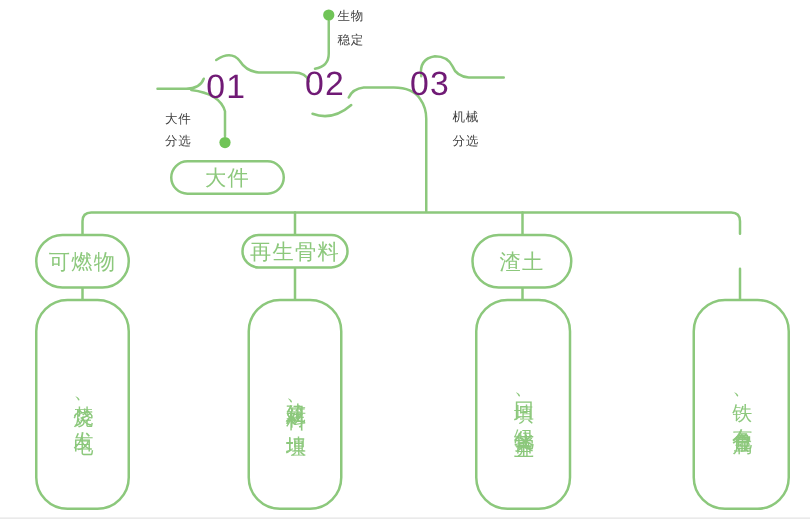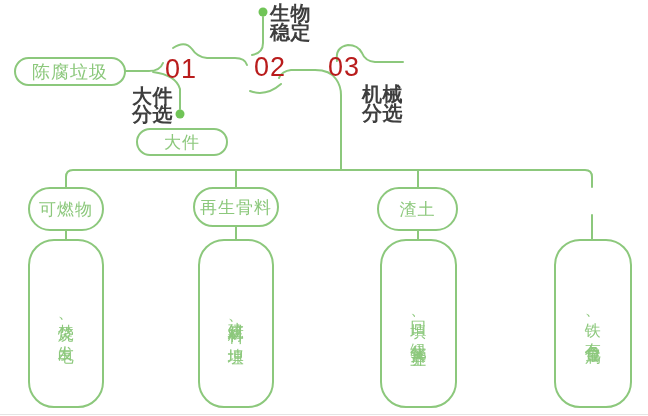--- a/index.html
+++ b/index.html
@@ -11,26 +11,26 @@
   .pill{
     position:absolute;box-sizing:border-box;
     border:2px solid #8cc87c;border-radius:999px;color:#8cc87c;
     display:flex;align-items:center;justify-content:center;
     letter-spacing:1px;background:#fff;
   }
   .pill-root{font-size:18px;}
   .pill-mid{font-size:17px;}
   .pill-cat{font-size:17px;}
   .num{
-    position:absolute;color:#b91c1c;font-size:27px;line-height:28px;
+    position:absolute;color:#701a75;font-size:27px;line-height:28px;
     font-weight:300;letter-spacing:1px;
   }
   .lbl{
-    position:absolute;color:#3e3e3e;font-size:20px;line-height:18px;
-    font-weight:700;letter-spacing:0.5px;
+    position:absolute;color:#3e3e3e;font-size:10px;line-height:18px;
+    font-weight:400;letter-spacing:0.5px;
   }
   .vbox{
     position:absolute;box-sizing:border-box;
     border:2px solid #8cc87c;border-radius:26px;background:#fff;
     display:flex;align-items:center;justify-content:center;
   }
   .vtext{
     writing-mode:vertical-rl;color:#8cc87c;font-size:16px;
     letter-spacing:2px;line-height:1.1;
   }
@@ -57,43 +57,42 @@
       <path d="M418 170 V187"></path>
       <path d="M66 215 V239"></path>
       <path d="M236 215 V239"></path>
       <path d="M418 215 V239"></path>
       <path d="M592 215 V239"></path>
     </g>
     <circle cx="180" cy="114" r="4.5" fill="#70c457"></circle>
     <circle cx="263" cy="12" r="4.5" fill="#70c457"></circle>
   </svg>
 
-  <div class="pill pill-root" style="left:14px;top:57px;width:112px;height:29px;">陈腐垃圾</div>
 
   <span class="num" style="left:165px;top:55px;">01</span>
-  <span class="num" style="left:254px;top:53px;text-align:center;">02</span>
+  <span class="num" style="left:244px;top:53px;text-align:center;">02</span>
   <span class="num" style="left:328px;top:53px;text-align:right;">03</span>
 
   <div class="lbl" style="left:132px;top:87px;">
     <div>大件</div>
     <div>分选</div>
   </div>
   <div class="lbl" style="left:270px;top:4px;line-height:19px;">
     <div>生物</div>
     <div>稳定</div>
   </div>
   <div class="lbl" style="left:362px;top:85px;line-height:19px;">
     <div>机械</div>
     <div>分选</div>
   </div>
 
   <div class="pill pill-mid" style="left:136px;top:128px;width:92px;height:28px;">大件</div>
 
   <div class="pill pill-cat" style="left:28px;top:187px;width:76px;height:44px;">可燃物</div>
-  <div class="pill pill-cat" style="left:193px;top:187px;width:86px;height:40px;">再生骨料</div>
+  <div class="pill pill-cat" style="left:193px;top:187px;width:86px;height:28px;">再生骨料</div>
   <div class="pill pill-cat" style="left:377px;top:187px;width:81px;height:44px;">渣土</div>
 
   <div class="vbox" style="left:28px;top:239px;width:76px;height:169px;">
     <div class="vtext">焚烧、发电</div>
   </div>
   <div class="vbox" style="left:198px;top:239px;width:76px;height:169px;">
     <div class="vtext">建筑材料、填埋</div>
   </div>
   <div class="vbox" style="left:380px;top:239px;width:77px;height:169px;">
     <div class="vtext">回填、绿化营养土</div>

